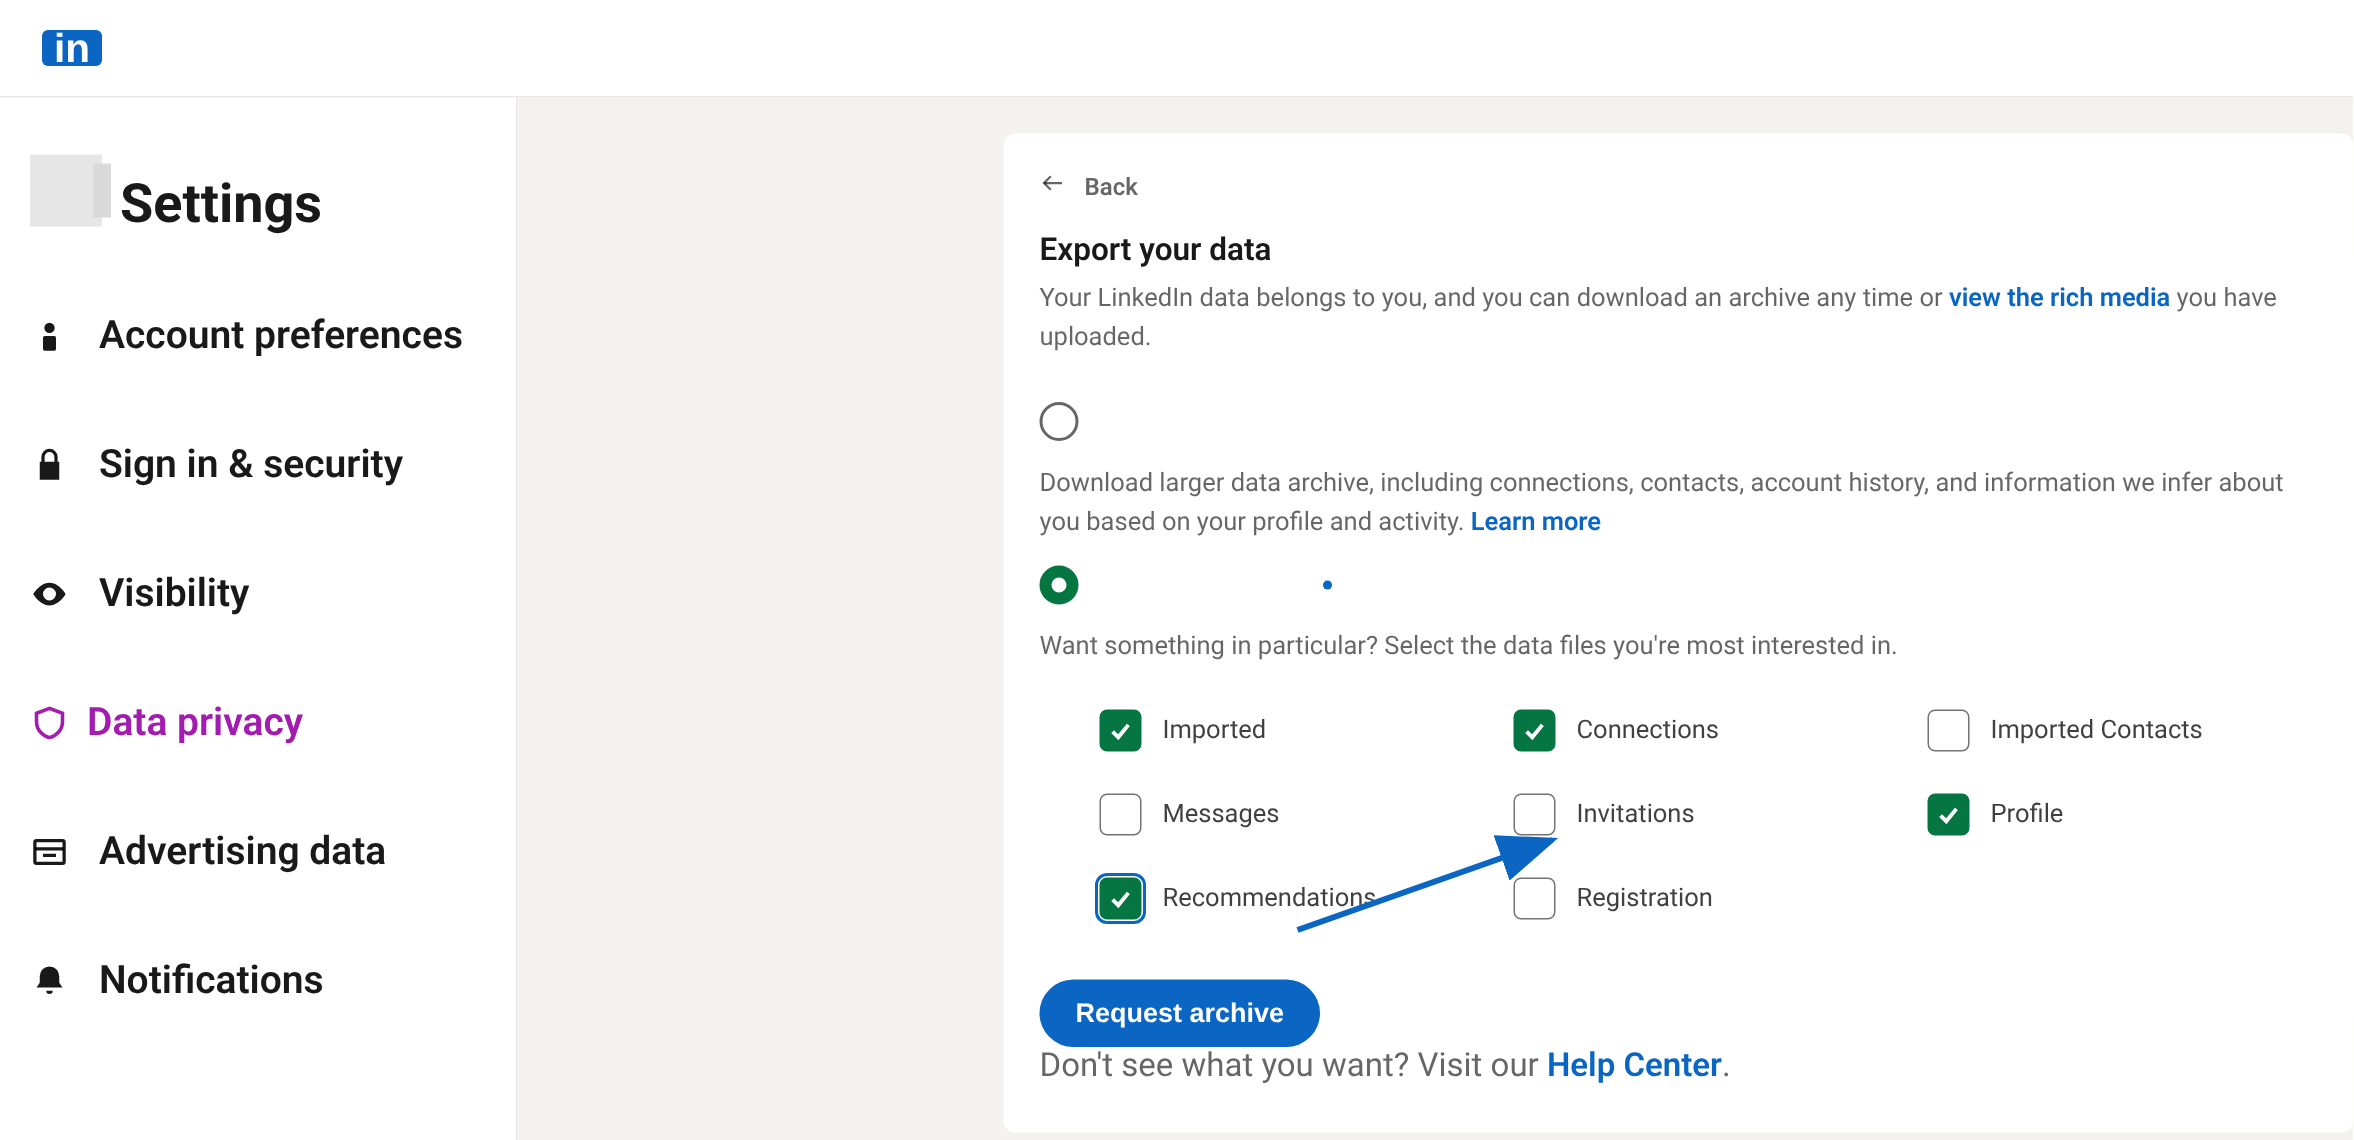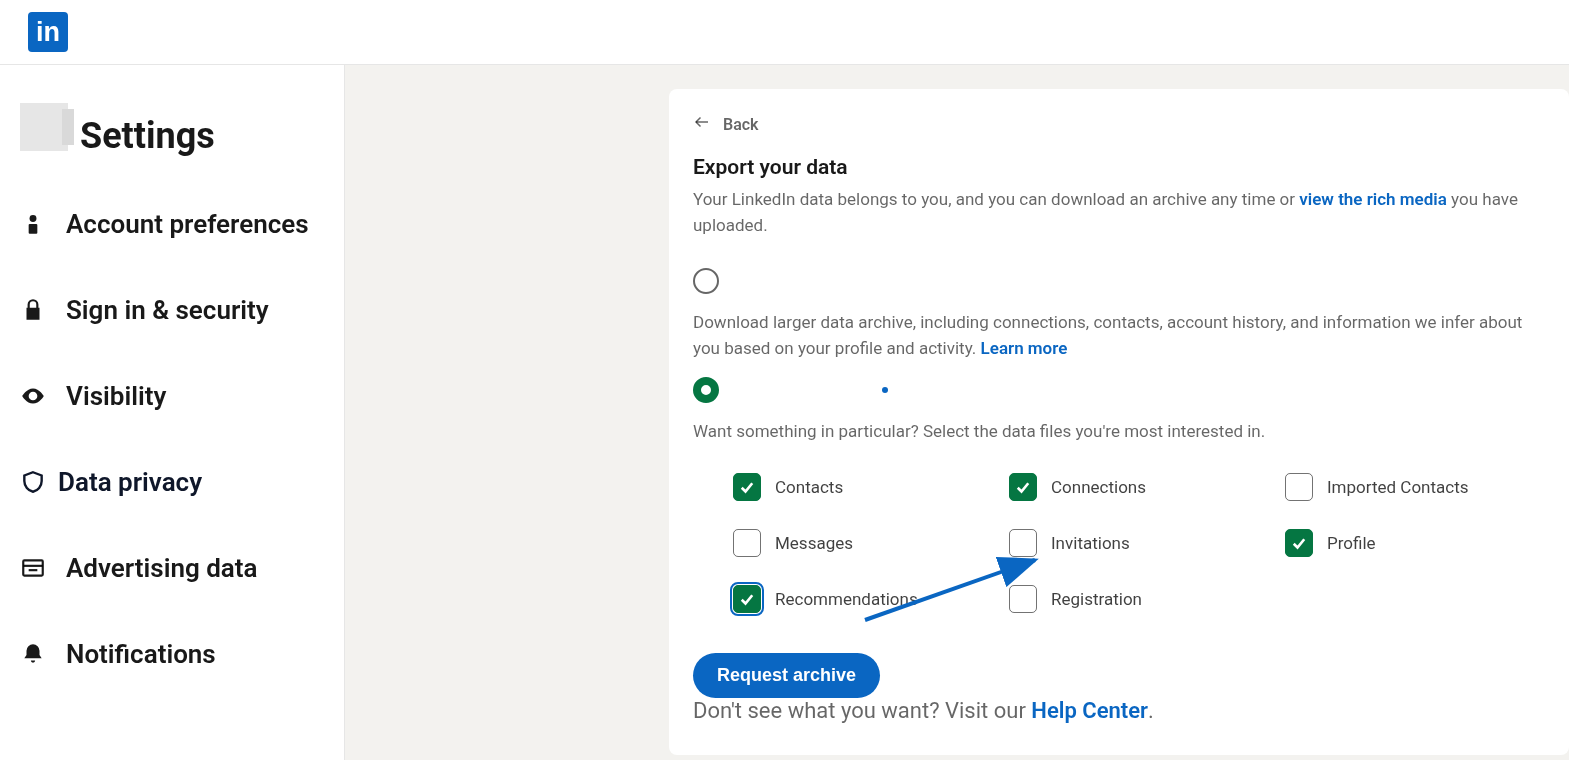--- a/index.html
+++ b/index.html
@@ -10,21 +10,21 @@
     }
     .header {
       height: 65px;
       border-bottom: 1px solid #e6e6e6;
       display: flex;
       align-items: center;
       padding-left: 28px;
     }
     .linkedin-logo {
       width: 40px;
-      height: 40px;
+      height: 24px;
       background: #0a66c2;
       border-radius: 4px;
       color: #fff;
       display: flex;
       align-items: center;
       justify-content: center;
       font-weight: 800;
       font-size: 27px;
       font-family: Arial, sans-serif;
     }
@@ -66,21 +66,21 @@
     .nav-item {
       display: flex;
       align-items: center;
       padding: 28px 20px;
       cursor: pointer;
       font-size: 26px;
       font-weight: 600;
       color: rgba(0,0,0,0.9);
       gap: 20px;
     }
-    .nav-item.active { color: #0f172a; gap: 12px; }
+    .nav-item.active { color: #a21caf; gap: 12px; }
     .nav-icon {
       width: 26px;
       height: 26px;
       display: flex;
       align-items: center;
       justify-content: center;
       flex-shrink: 0;
     }
     .nav-icon svg { width: 26px; height: 26px; }
     .content-area {
@@ -316,21 +316,21 @@
         <div>Want something in particular? Select the data files you're most interested in.</div>
       </div>
 
       <div class="checkbox-grid" id="checkbox-grid">
           <div class="checkbox-item">
             <div class="checkbox checked">
               <svg viewBox="0 0 24 24" fill="none" stroke="#fff" stroke-width="3.5">
                 <polyline points="5 13 10 18 19 7"></polyline>
               </svg>
             </div>
-            <span>Contacts</span>
+            <span>Imported</span>
           </div>
           <div class="checkbox-item">
             <div class="checkbox checked">
               <svg viewBox="0 0 24 24" fill="none" stroke="#fff" stroke-width="3.5">
                 <polyline points="5 13 10 18 19 7"></polyline>
               </svg>
             </div>
             <span>Connections</span>
           </div>
           <div class="checkbox-item">

